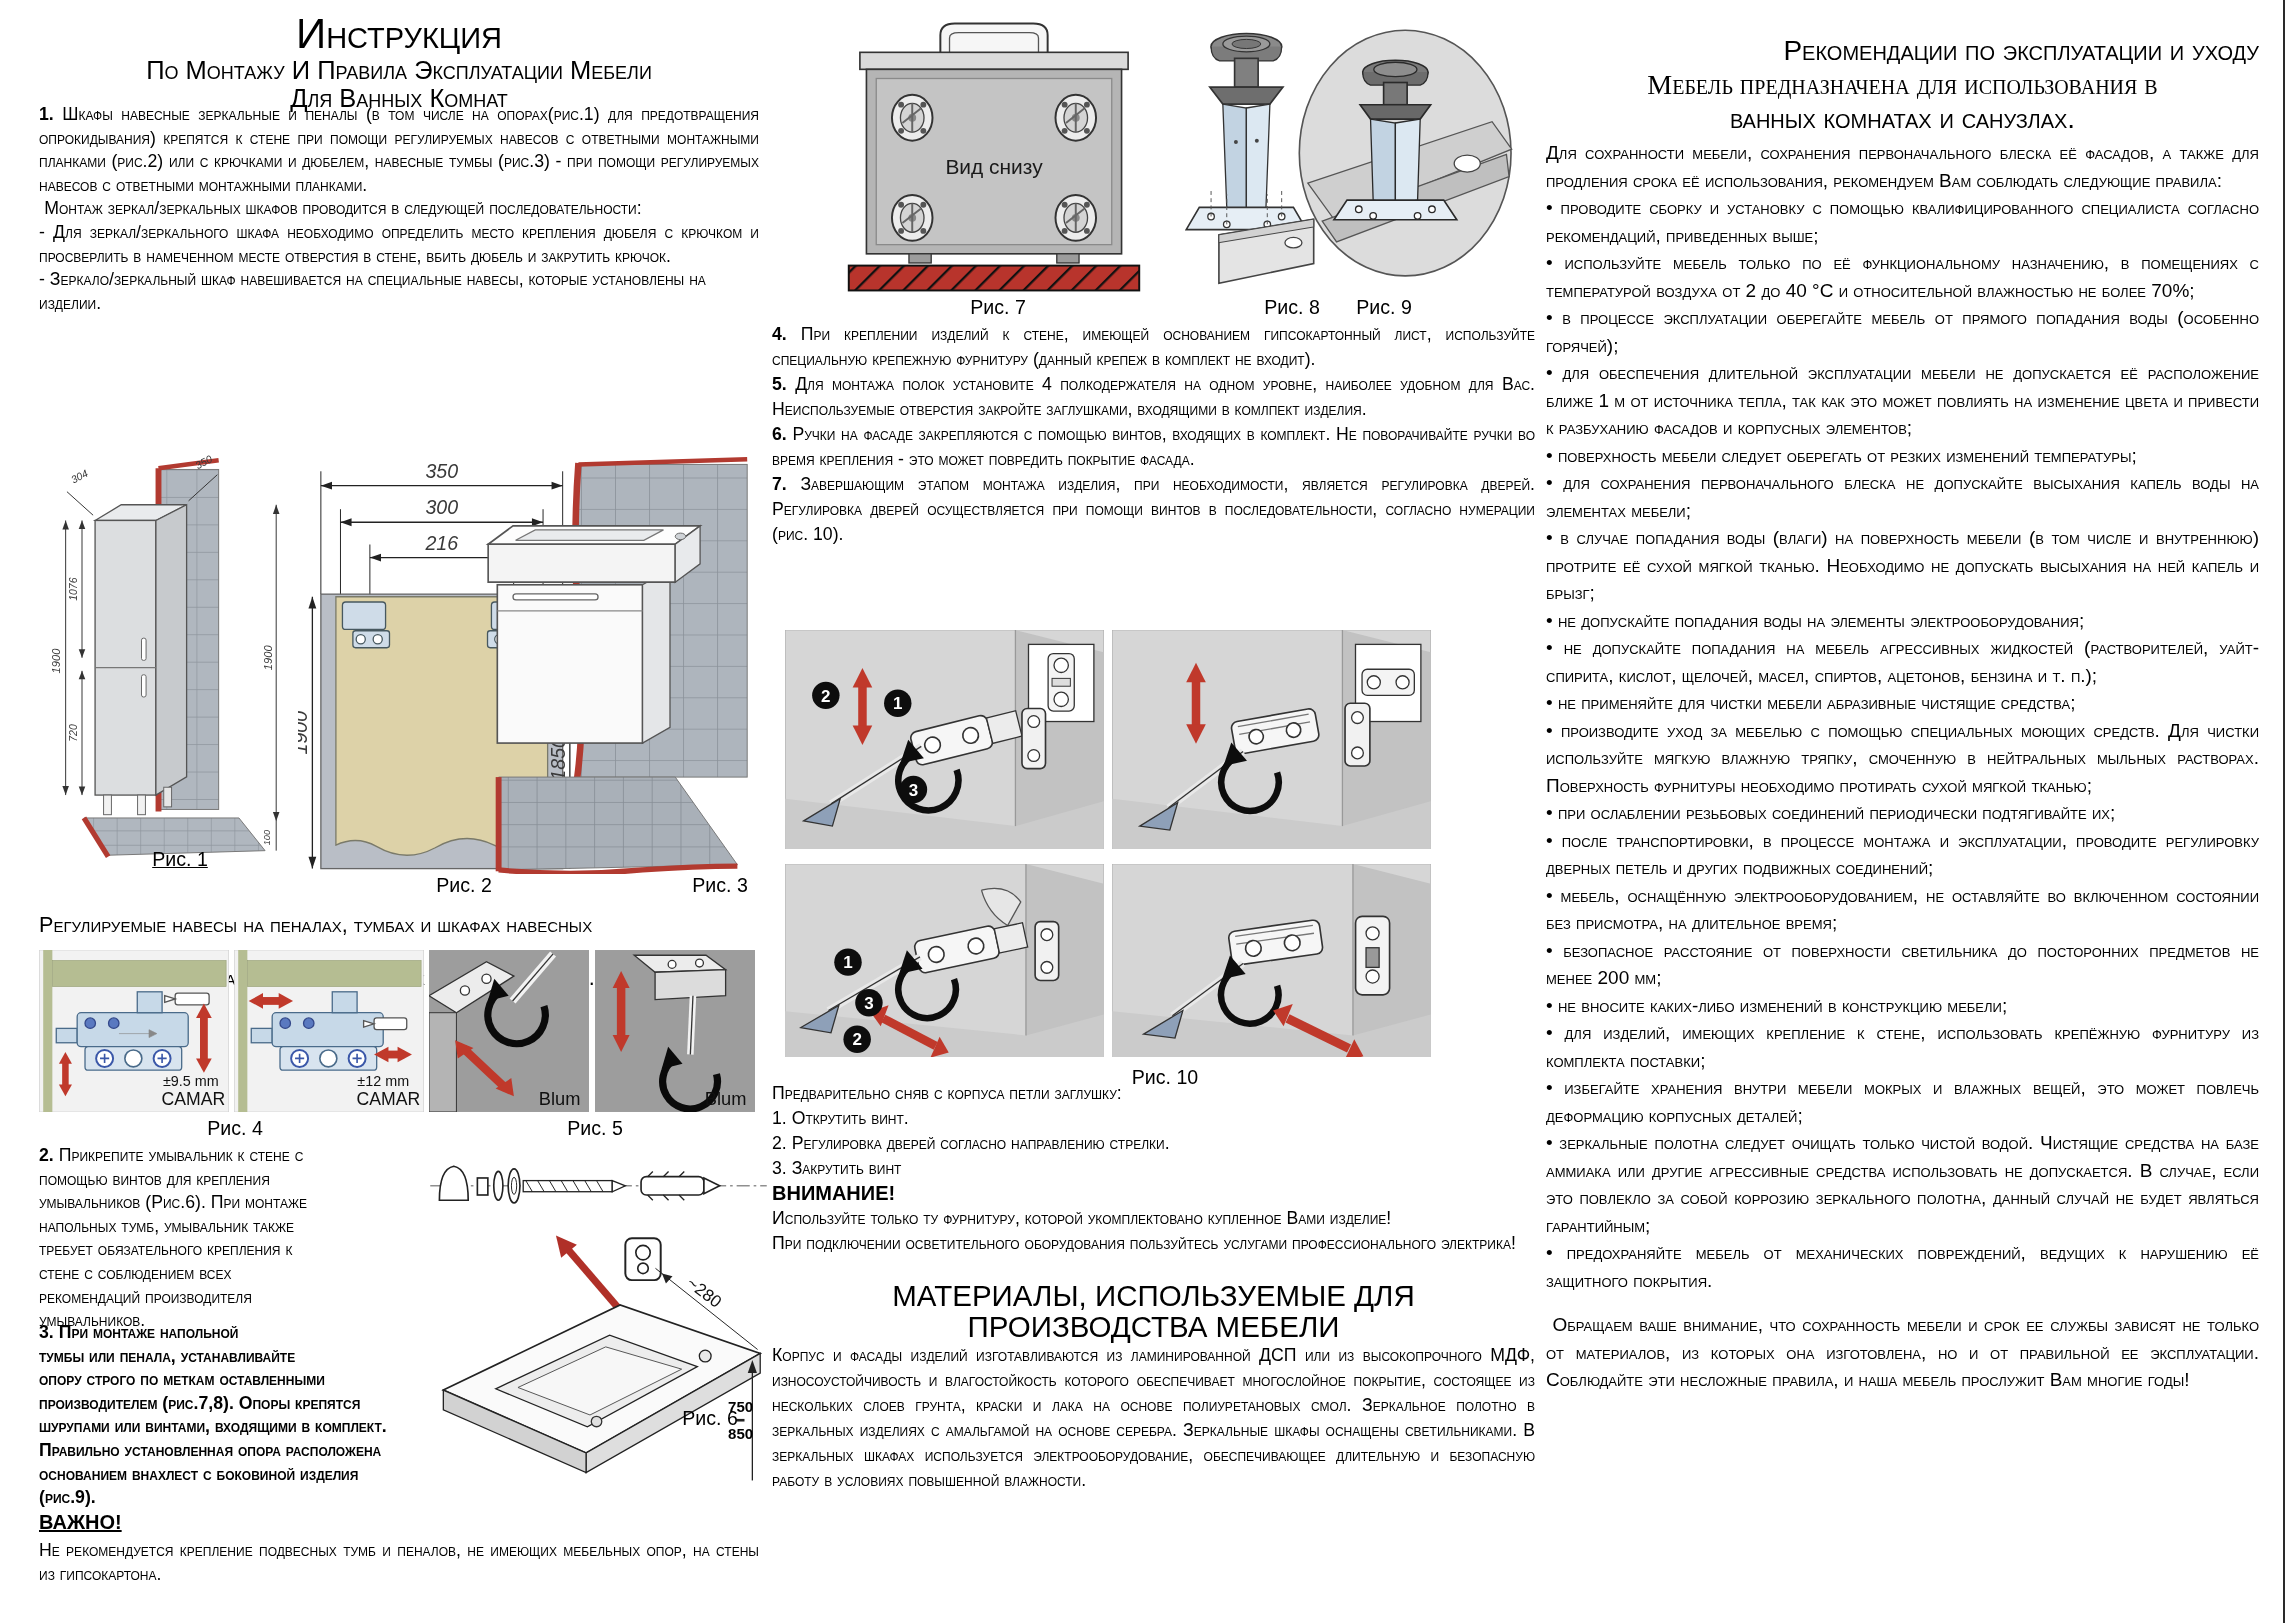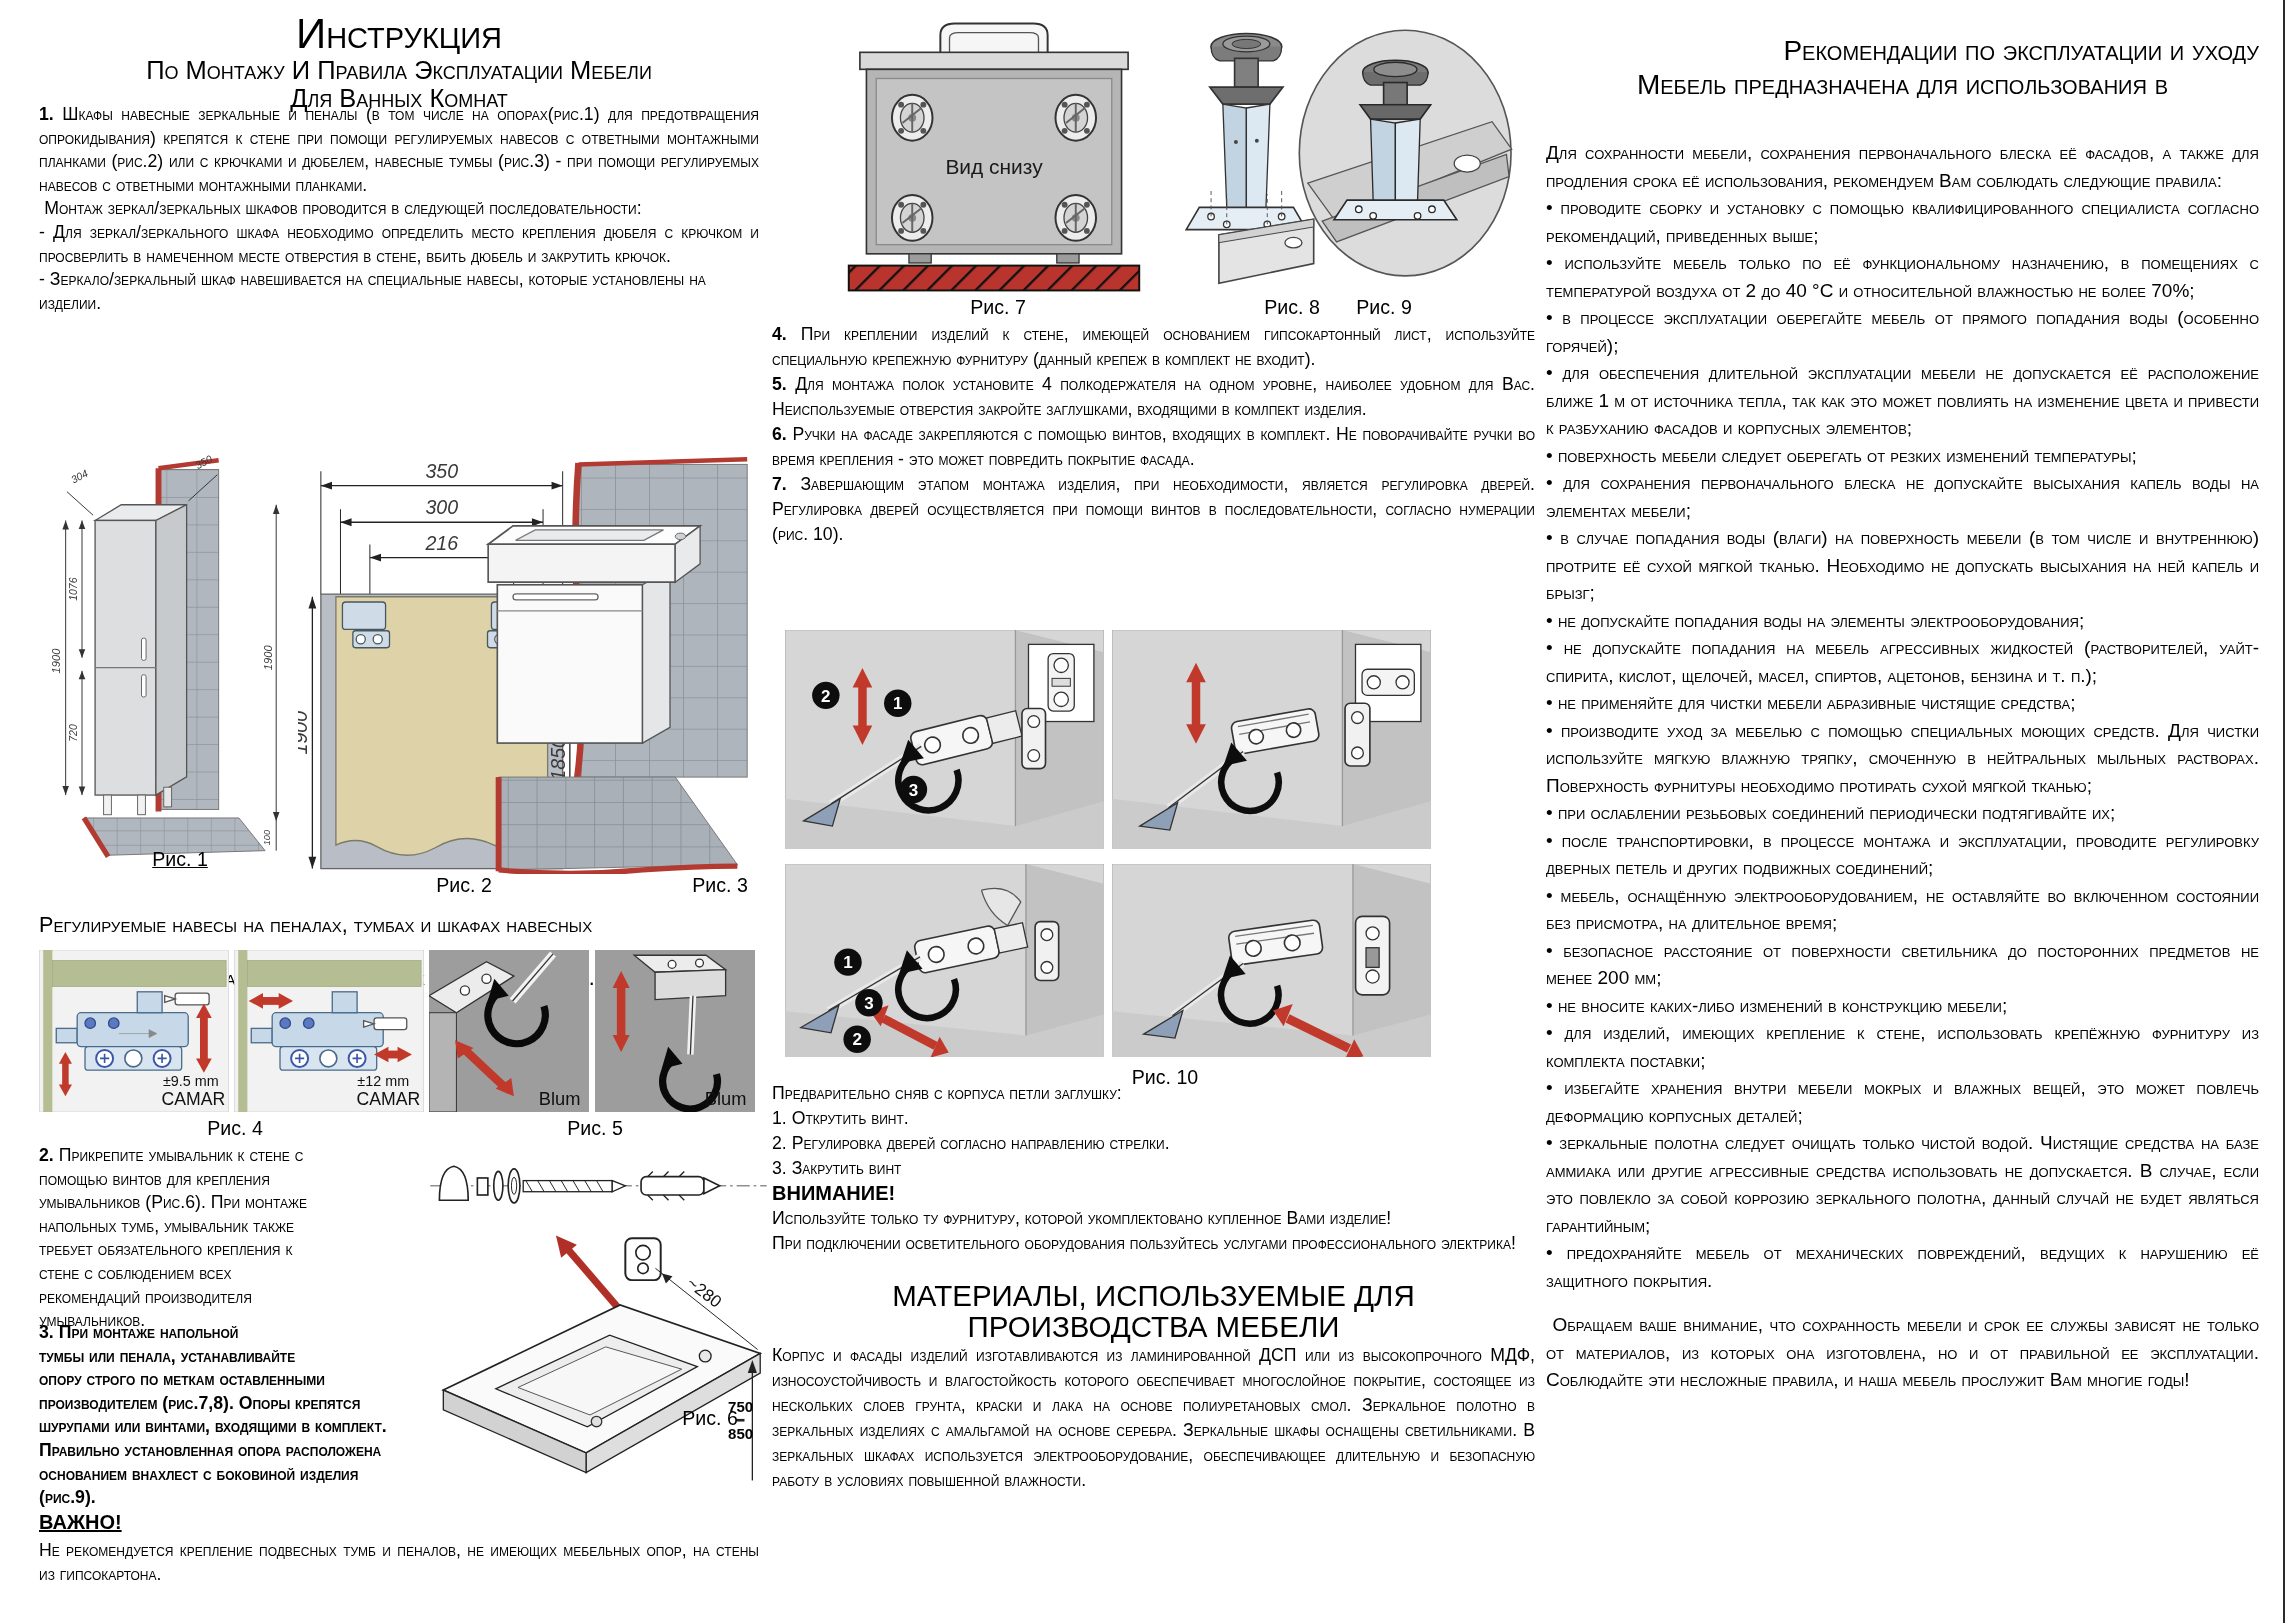--- a/index.html
+++ b/index.html
@@ -601,21 +601,22 @@
       <div>При подключении осветительного оборудования пользуйтесь услугами профессионального электрика!</div>
     </div>
 
     <div class="mat-title" style="top:1280px;">МАТЕРИАЛЫ, ИСПОЛЬЗУЕМЫЕ ДЛЯ</div>
     <div class="mat-title" style="top:1311px;">ПРОИЗВОДСТВА МЕБЕЛИ</div>
     <div class="mat-text sc just">Корпус и фасады изделий изготавливаются из ламинированной ДСП или из высокопрочного МДФ, износоустойчивость и влагостойкость которого обеспечивает многослойное покрытие, состоящее из нескольких слоев грунта, краски и лака на основе полиуретановых смол. Зеркальное полотно в зеркальных изделиях с амальгамой на основе серебра. Зеркальные шкафы оснащены светильниками. В зеркальных шкафах используется электрооборудование, обеспечивающее длительную и безопасную работу в условиях повышенной влажности.</div>
   </div>
 
   <div class="col-right">
     <div class="rt-head sc" style="top:34px;text-align:right;">Рекомендации по эксплуатации и уходу</div>
-    <div class="rt-head sc" style="top:68px;">Мебель предназначена для использования в</div>
+    <div class="rt-head sc" style="top:68px;font-family:Liberation Serif, serif;">Мебель предназначена для использования в</div>
+    <div class="rt-head sc" style="top:102px;">ванных комнатах и санузлах.</div>
     <div class="rt-body sc" style="top:139px;">
       <p class="just">Для сохранности мебели, сохранения первоначального блеска её фасадов, а также для продления срока её использования, рекомендуем Вам соблюдать следующие правила:</p>
       <p class="just">• проводите сборку и установку с помощью квалифицированного специалиста согласно рекомендаций, приведенных выше;</p>
       <p class="just">• используйте мебель только по её функциональному назначению, в помещениях с температурой воздуха от 2 до 40 °С и относительной влажностью не более 70%;</p>
       <p class="just">• в процессе эксплуатации оберегайте мебель от прямого попадания воды (особенно горячей);</p>
       <p class="just">• для обеспечения длительной эксплуатации мебели не допускается её расположение ближе 1 м от источника тепла, так как это может повлиять на изменение цвета и привести к разбуханию фасадов и корпусных элементов;</p>
       <p class="just">• поверхность мебели следует оберегать от резких изменений температуры;</p>
       <p class="just">• для сохранения первоначального блеска не допускайте высыхания капель воды на элементах мебели;</p>
       <p class="just">• в случае попадания воды (влаги) на поверхность мебели (в том числе и внутреннюю) протрите её сухой мягкой тканью. Необходимо не допускать высыхания на ней капель и брызг;</p>
       <p class="just">• не допускайте попадания воды на элементы электрооборудования;</p>

